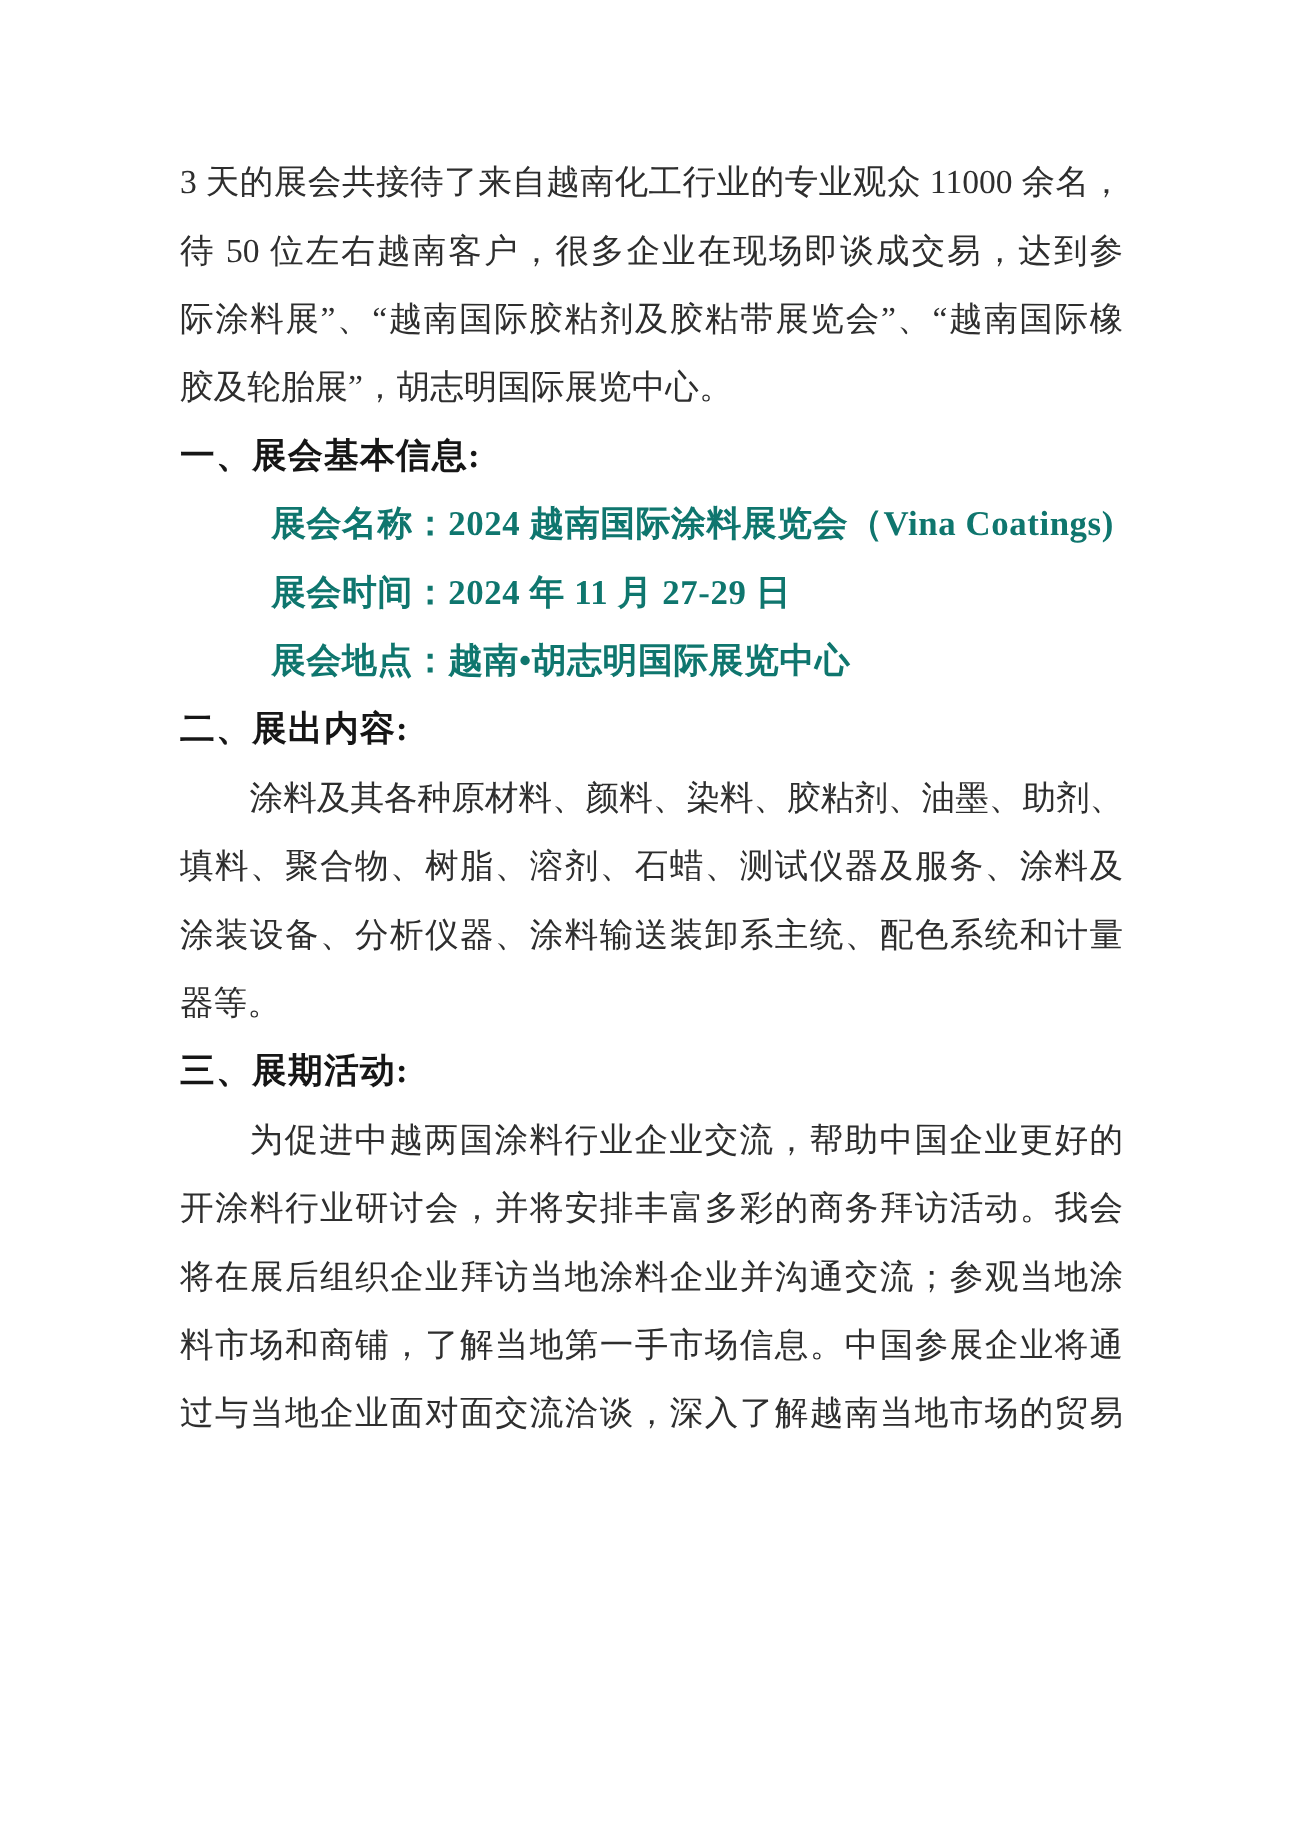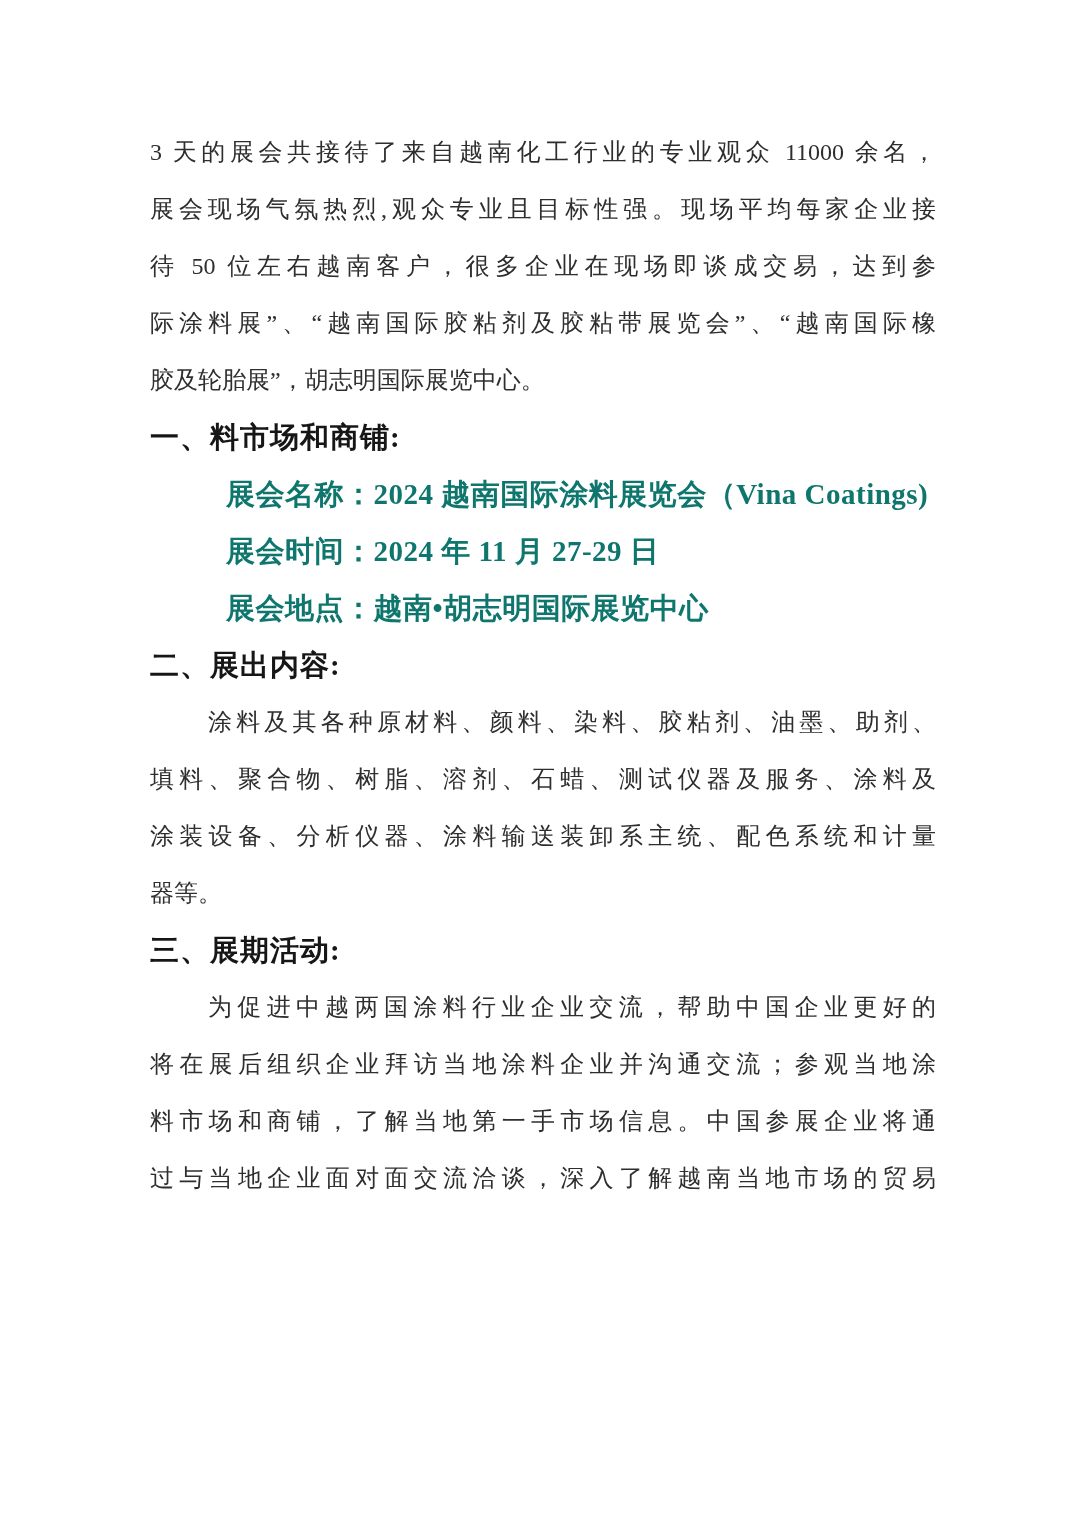--- a/index.html
+++ b/index.html
@@ -17,21 +17,21 @@
     font-family: "Liberation Serif", "DejaVu Serif", serif;
     color: #2e2e2e;
   }
   .content {
     position: absolute;
     left: 150px;
     top: 124px;
     width: 786px;
   }
   .line {
-    font-size: 24px;
+    font-size: 28px;
     line-height: 57px;
     height: 57px;
     text-align: justify;
     color: #2e2e2e;
     font-weight: 400;
   }
   .line.j {
     text-align-last: justify;
   }
   .line.indent2 {
@@ -57,46 +57,46 @@
   }
 </style>
 </head>
 <body>
 
 <div class="page">
   <div class="content">
 
     <div class="para">
       <div class="line j">3 天的展会共接待了来自越南化工行业的专业观众 11000 余名，</div>
-      <div class="line j">展会现场气氛热烈,观众专业且目标性强。现场平均每家企业接</div>
       <div class="line j">待 50 位左右越南客户，很多企业在现场即谈成交易，达到参</div>
       <div class="line j">际涂料展”、“越南国际胶粘剂及胶粘带展览会”、“越南国际橡</div>
       <div class="line">胶及轮胎展”，胡志明国际展览中心。</div>
     </div>
 
-    <h2 class="heading">一、料市场和商铺:</h2>
+    <h2 class="heading">一、展会基本信息:</h2>
 
     <div class="info-block">
       <div class="info-line">展会名称：2024 越南国际涂料展览会（Vina Coatings)</div>
       <div class="info-line">展会时间：2024 年 11 月 27-29 日</div>
       <div class="info-line">展会地点：越南•胡志明国际展览中心</div>
     </div>
 
     <h2 class="heading">二、展出内容:</h2>
 
     <div class="para">
       <div class="line j indent2">涂料及其各种原材料、颜料、染料、胶粘剂、油墨、助剂、</div>
       <div class="line j">填料、聚合物、树脂、溶剂、石蜡、测试仪器及服务、涂料及</div>
       <div class="line j">涂装设备、分析仪器、涂料输送装卸系主统、配色系统和计量</div>
       <div class="line">器等。</div>
     </div>
 
     <h2 class="heading">三、展期活动:</h2>
 
     <div class="para">
       <div class="line j indent2">为促进中越两国涂料行业企业交流，帮助中国企业更好的</div>
+      <div class="line j">开涂料行业研讨会，并将安排丰富多彩的商务拜访活动。我会</div>
       <div class="line j">将在展后组织企业拜访当地涂料企业并沟通交流；参观当地涂</div>
       <div class="line j">料市场和商铺，了解当地第一手市场信息。中国参展企业将通</div>
       <div class="line j">过与当地企业面对面交流洽谈，深入了解越南当地市场的贸易</div>
     </div>
 
   </div>
 </div>
 
 </body></html>

